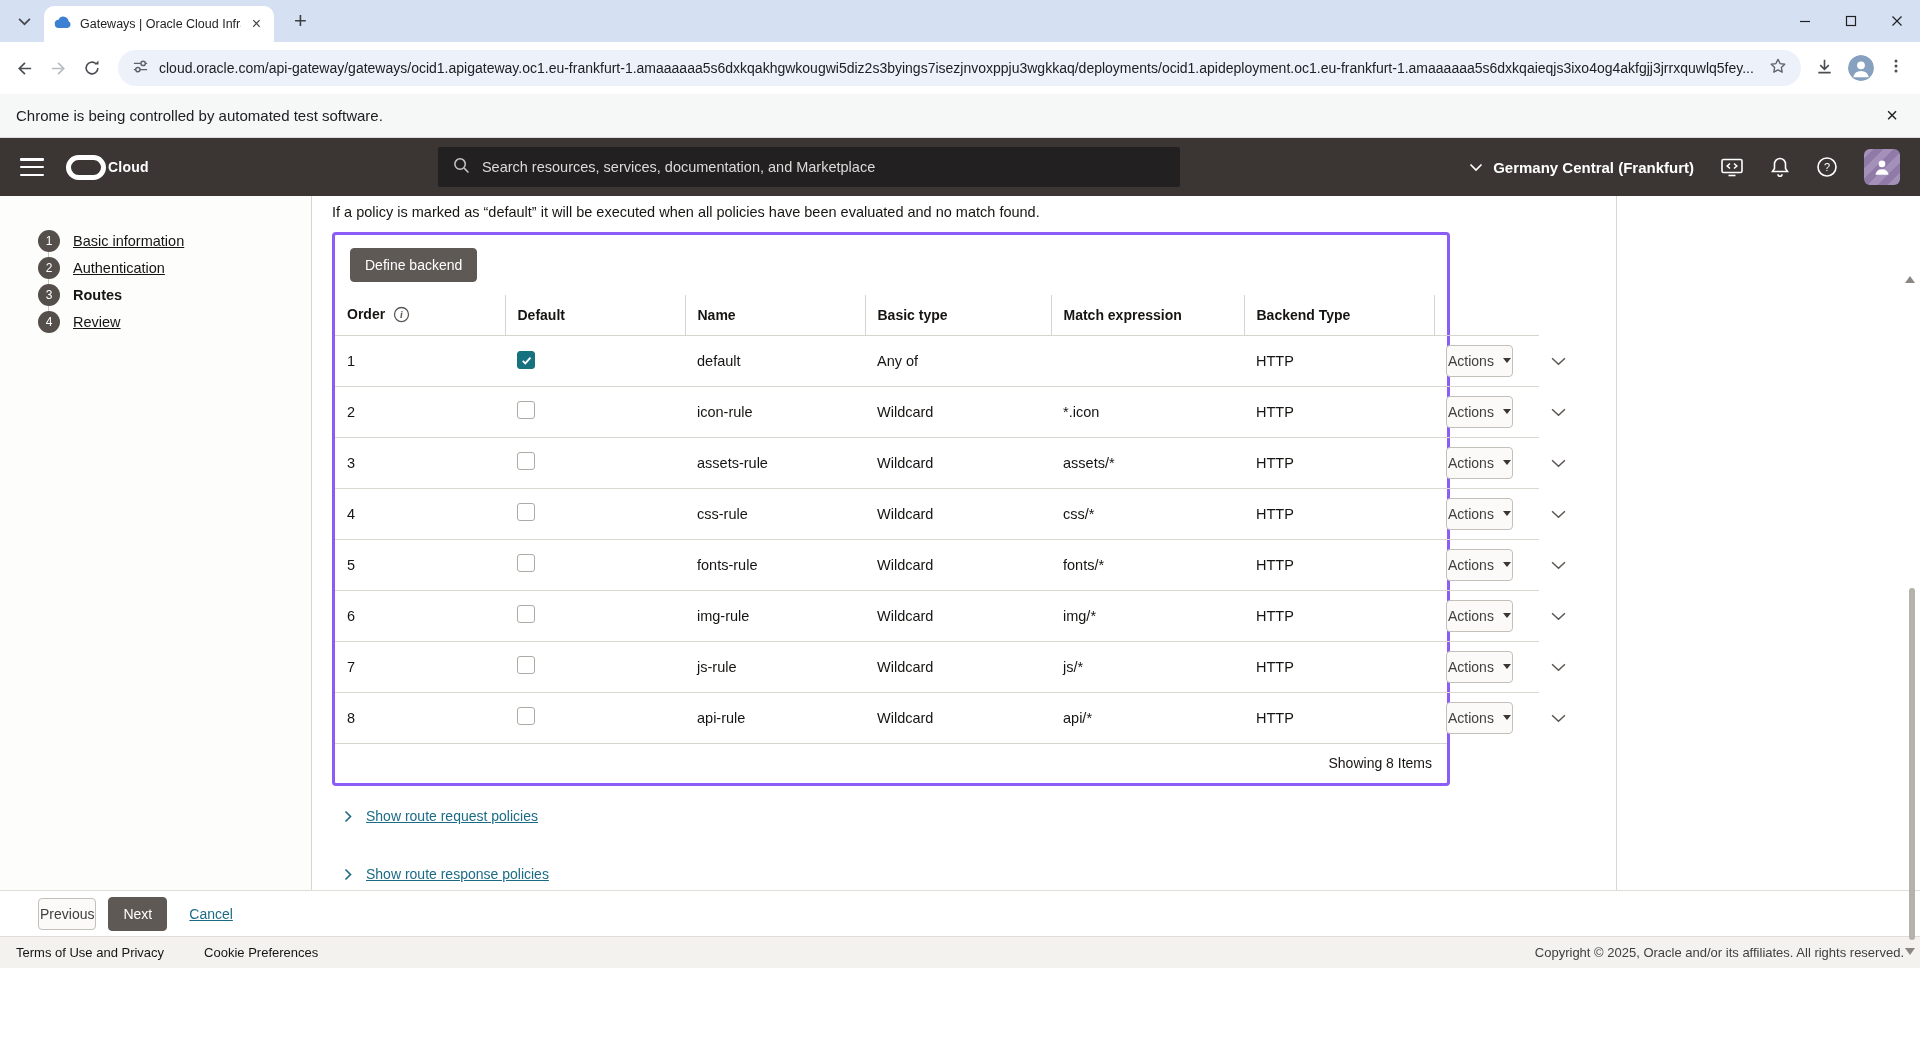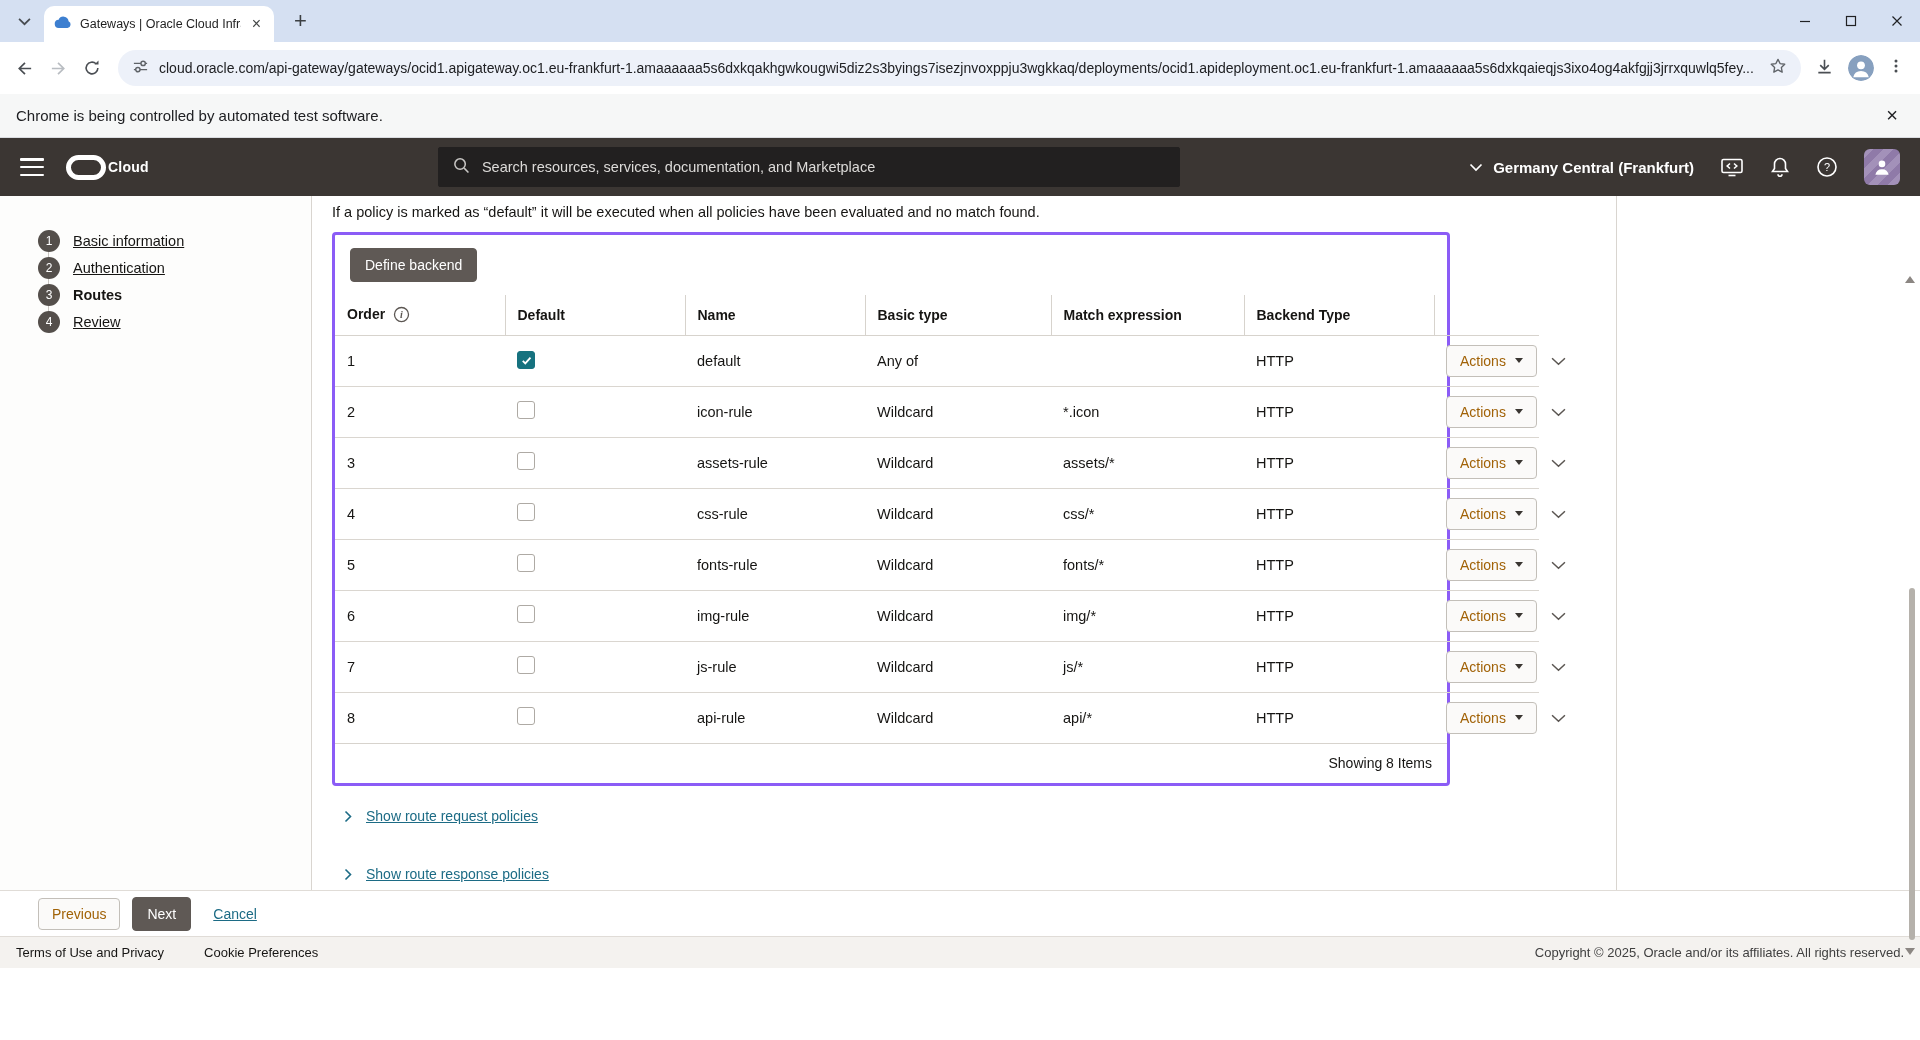--- a/index.html
+++ b/index.html
@@ -58,21 +58,21 @@
   .step-num { width:22px; height:22px; border-radius:50%; background:#544f4b; color:#fff; font-size:12px; display:flex; align-items:center; justify-content:center; position:relative; z-index:1; }
   .step-label { font-size:14.5px; color:#161513; text-decoration:underline; cursor:pointer; }
   .step.current .step-label { font-weight:700; text-decoration:none; cursor:default; }
 
   .content { width:1305px; border-right:1px solid #d9d5d0; padding:8px 0 0 20px; }
   .intro { font-size:14.5px; margin-bottom:12px; color:#161513; }
 
   .card { width:1118px; border:3px solid #8b5cf6; border-radius:4px; background:#fff; }
   .card-toolbar { padding:13px 15px; }
   .btn-dark { background:#5f5955; color:#fff; border:1px solid #5f5955; border-radius:4px; font-size:14px; padding:8px 14px; font-family:"Liberation Sans",sans-serif; cursor:pointer; }
-  .btn-light { background:#fbfaf9; color:#a16207; border:1px solid #c3bfb9; border-radius:4px; font-size:14px; padding:7px 13px; font-family:"Liberation Sans",sans-serif; cursor:pointer; }
+  .btn-light { background:#fbfaf9; color:#404040; border:1px solid #c3bfb9; border-radius:4px; font-size:14px; padding:7px 1px; font-family:"Liberation Sans",sans-serif; cursor:pointer; }
 
   table.routes { width:100%; border-collapse:collapse; table-layout:fixed; }
   .routes th { text-align:left; font-size:14px; font-weight:700; padding:11px 12px; border-bottom:1px solid #d7d3cd; height:40px; }
   .routes th.sep { border-right:1px solid #d7d3cd; }
   .routes td { font-size:14.5px; padding:0 12px; height:51px; border-top:1px solid #dad6d0; }
   .routes tbody tr:first-child td { border-top:none; }
   .th-inner { display:flex; align-items:flex-start; gap:8px; }
   .info-icon { color:#5b5652; display:inline-flex; }
 
   .checkbox { width:18px; height:18px; border:1px solid #aeaaa4; border-radius:3px; background:#fff; display:inline-flex; align-items:center; justify-content:center; cursor:pointer; }

